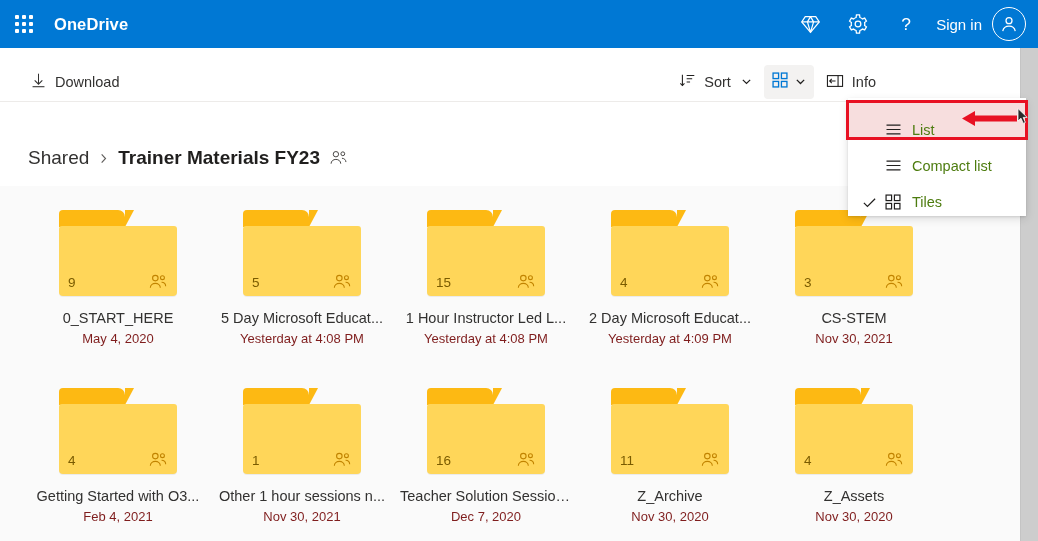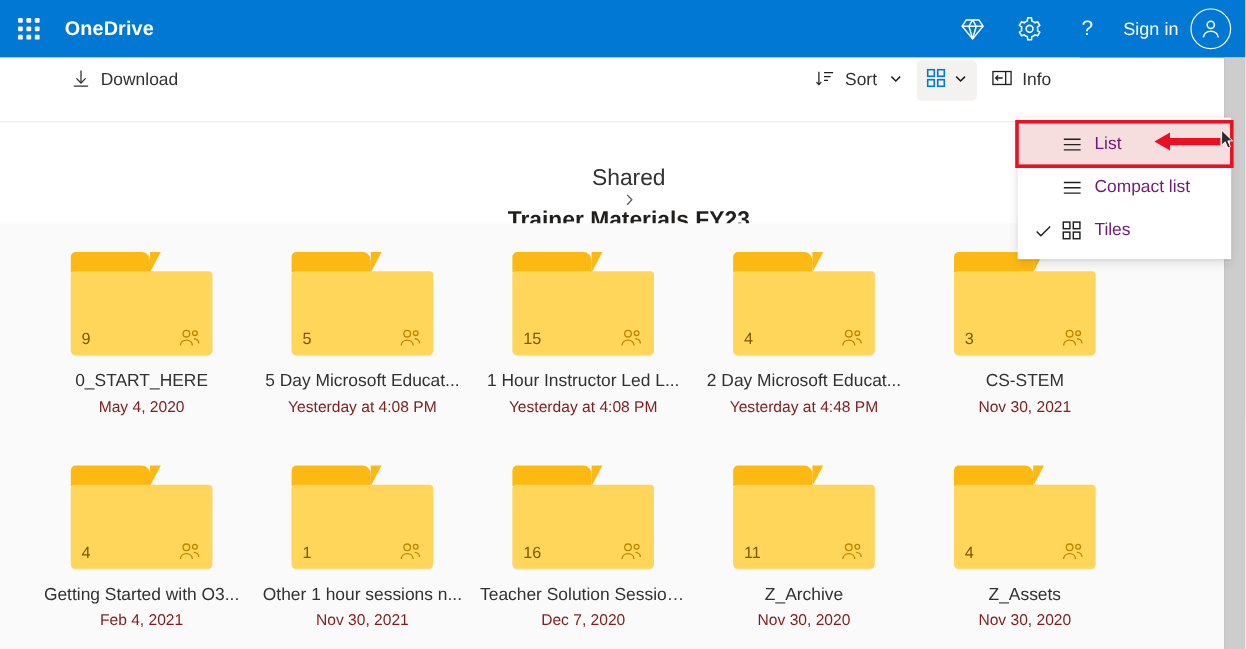--- a/index.html
+++ b/index.html
@@ -51,21 +51,21 @@
     display: flex; align-items: center; justify-content: center;
     cursor: pointer;
   }
 
   
   .command-bar {
     position: absolute; top: 48px; left: 0;
     width: 900px; height: 54px;
     background: #ffffff;
     border-bottom: 1px solid #edebe9;
-    display: flex; align-items: flex-start; padding-left: 29px;
+    display: flex; align-items: flex-end;
   }
   .cmd-left { display: flex; align-items: center; padding-left: 20px; }
   .cmd-item {
     display: flex; align-items: center; gap: 8px;
     height: 38px; padding: 0 10px; border-radius: 3px;
     font-size: 14.5px; color: #323130; cursor: pointer;
   }
   .cmd-right {
     margin-left: auto; display: flex; align-items: center;
     padding-right: 14px; gap: 2px;
@@ -79,40 +79,40 @@
 
   
   .view-menu {
     position: absolute; top: 98px; left: 848px;
     width: 178px; background: #ffffff;
     box-shadow: 0 3.2px 9px rgba(0,0,0,.13), 0 0.6px 2px rgba(0,0,0,.11);
     padding: 4px 0 6px 0;
     z-index: 40;
   }
   .menu-item {
-    display: flex; align-items: center;
+    display: flex; align-items: flex-end;
     height: 36px; padding: 0 6px 0 10px;
-    font-size: 14.5px; color: #701a75; cursor: pointer;
+    font-size: 14.5px; color: #4d7c0f; cursor: pointer;
   }
   .menu-check { width: 22px; display: flex; align-items: center; justify-content: center; flex: 0 0 22px; }
   .menu-icon { width: 26px; display: flex; align-items: center; justify-content: center; flex: 0 0 26px; }
   .menu-label { padding-left: 6px; }
   .menu-item.highlighted {
     background: #f7dede;
     outline: 3px solid #e81123;
     outline-offset: -1px;
     position: relative; z-index: 2;
   }
   .red-arrow { position: absolute; right: 8px; top: 50%; transform: translateY(-50%); }
 
   
   .breadcrumb {
     position: absolute; top: 138px; left: 0;
     width: 1020px; height: 40px;
-    display: flex; align-items: center; padding-left: 28px; flex-direction: column;
+    display: flex; align-items: center; padding-left: 28px;
   }
   .crumb-root { font-size: 19px; color: #323130; cursor: pointer; }
   .crumb-sep { margin: 0 9px; color: #605e5c; display: flex; align-items: center; }
   .crumb-current { font-size: 19px; font-weight: bold; color: #201f1e; cursor: pointer; }
   .crumb-shared-icon { margin-left: 9px; display: flex; align-items: center; cursor: pointer; }
 
   
   .content {
     position: absolute; top: 186px; left: 0;
     width: 1020px; height: 355px;
@@ -431,21 +431,21 @@
               <svg width="20" height="16" viewBox="0 0 22 18" fill="none" stroke="#c28400" stroke-width="1.25">
                 <circle cx="8" cy="4.6" r="3.1"></circle>
                 <path d="M2.4 15.6c0-3 2.5-5 5.6-5s5.6 2 5.6 5"></path>
                 <circle cx="16" cy="4.1" r="2.2"></circle>
                 <path d="M15 9.3c2.6.1 4.6 1.9 4.6 4.4"></path>
               </svg>
             </span>
           </div>
         </div>
         <div class="tile-name">2 Day Microsoft Educat...</div>
-        <div class="tile-date">Yesterday at 4:48 PM</div>
+        <div class="tile-date">Yesterday at 4:09 PM</div>
       </div>
 
       <div class="tile">
         <div class="folder">
           <div class="folder-tab"></div>
           <div class="folder-body">
             <span class="folder-count">3</span>
             <span class="folder-people">
               <svg width="20" height="16" viewBox="0 0 22 18" fill="none" stroke="#c28400" stroke-width="1.25">
                 <circle cx="8" cy="4.6" r="3.1"></circle>

